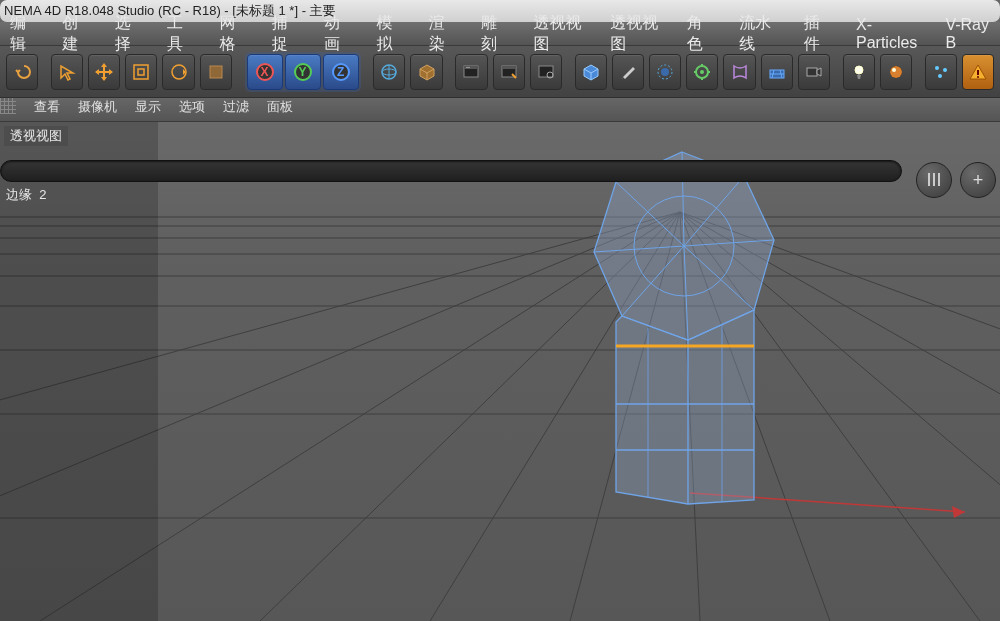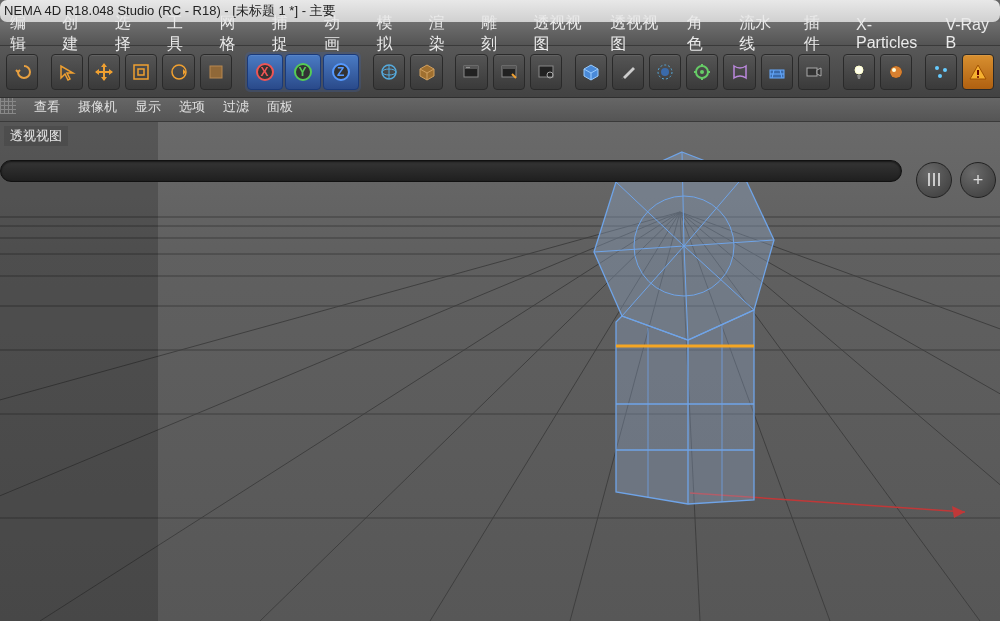--- a/index.html
+++ b/index.html
@@ -305,20 +305,23 @@
       <line x1="722" y1="202" x2="722" y2="380" stroke-opacity=".6"></line>
     </g>
 
     <line x1="616" y1="224" x2="754" y2="224" stroke="#f5a623" stroke-width="3"></line>
   </svg>
 
   <div class="hud">
     <div style="display:flex;align-items:center;gap:10px">
       <div class="hud-bar"></div>
     </div>
+    <div class="hud-edge">
+      <span>边缘</span>&nbsp;&nbsp;<span>2</span>
+    </div>
   </div>
 
   <div class="hud-btns">
     <div class="circbtn">
         <span>III</span>
       </div>
     <div class="circbtn">
         <span>+</span>
       </div>
   </div>

